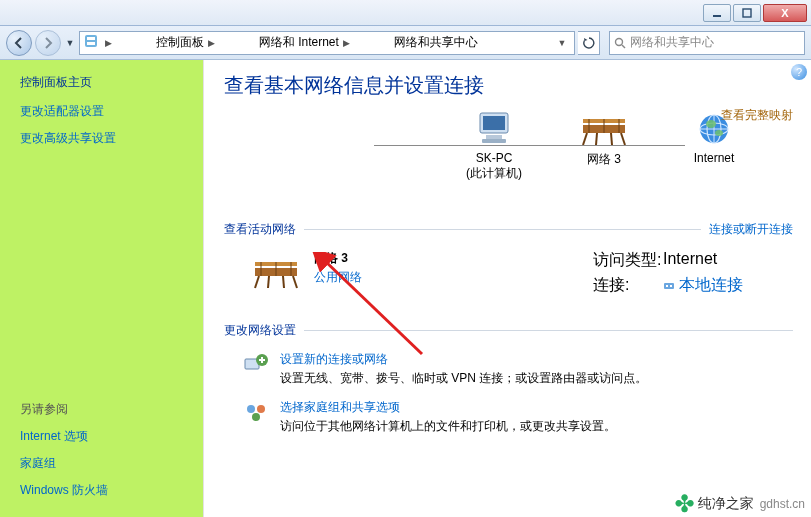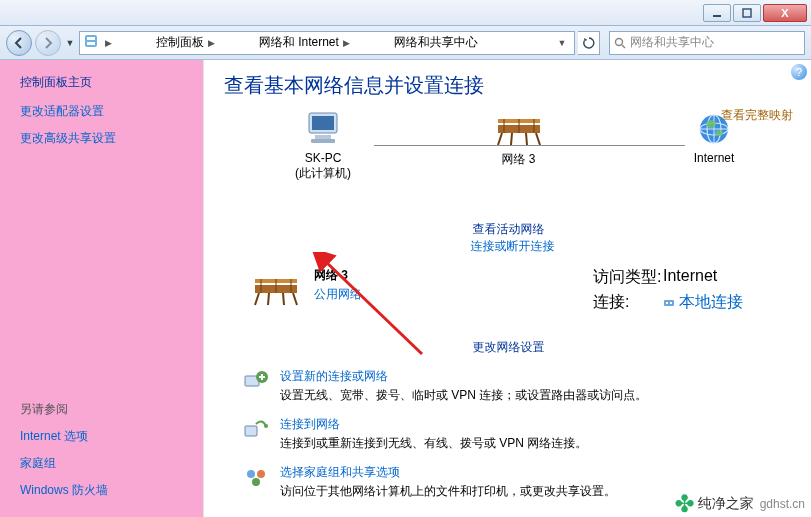--- a/index.html
+++ b/index.html
@@ -18,39 +18,39 @@
 .addr-field { flex:1; height:24px; background:#fff; border:1px solid #8fa9c7; display:flex; align-items:center; padding:0 4px; font-size:12px; }
 .addr-field .sep { color:#555; padding:0 4px; font-size:9px; }
 .addr-field .crumb { color:#000;margin-left:40px; }
 .addr-field .dd { width:16px; text-align:center; color:#555; font-size:9px; }
 .addr-refresh { width:22px; height:24px; background:#fff; border:1px solid #8fa9c7; border-left:none; display:flex; align-items:center; justify-content:center; font-size:12px; }
 .search { width:196px; height:24px; background:#fff; border:1px solid #8fa9c7; margin-left:6px; display:flex; align-items:center; padding:0 4px; font-size:12px; color:#888; }
 .search svg { width:12px; height:12px; margin-right:4px; flex-shrink:0; }
 
 
 .mainwrap { display:flex; height:calc(517px - 26px - 34px); background:#fff; }
-.sidebar { width:204px; background:#f9a8d4; border-right:1px solid #e2e2e2; padding:14px 8px 8px 20px; font-size:12px; display:flex; flex-direction:column; }
+.sidebar { width:204px; background:#bef264; border-right:1px solid #e2e2e2; padding:14px 8px 8px 20px; font-size:12px; display:flex; flex-direction:column; }
 .sidebar .title { color:#003399; font-size:12px; margin-bottom:12px; }
 .sidebar .link { color:#0066cc; margin-bottom:10px; cursor:pointer; }
 .sidebar .spacer { flex:1; }
 .sidebar .sec { color:#555; margin-top:20px; margin-bottom:10px; }
 
 .content { flex:1; padding:12px 18px 0 20px; font-size:12px; position:relative; overflow:hidden; }
 .content h1 { font-size:20px; color:#003399; font-weight:normal; margin-bottom:6px; }
 
 .mapsection { position:relative; height:108px; }
 .maprow { display:flex; align-items:center; justify-content:space-between; padding:4px 24px 0 44px; }
 .mapitem { text-align:center; width:110px; }
 .mapitem .ico { height:40px; display:flex; align-items:center; justify-content:center; }
 .mapitem .lbl { font-size:12px; color:#000; margin-top:2px; }
 .mapitem .sub { font-size:12px; color:#000; }
 .mapline { position:absolute; top:40px; left:150px; right:108px; height:1px; border-top:1px solid #8a8a8a; }
 .fullmap { position:absolute; top:2px; right:0; color:#a16207; cursor:pointer; }
 
-.sectiontitle { color:#003399; font-size:12px; margin-top:8px; display:flex; align-items:center;flex-direction:column; }
+.sectiontitle { color:#003399; font-size:12px; margin-top:8px; display:flex; align-items:center; }
 .sectiontitle .rule { flex:1; height:1px; background:#d0d8e2; margin-left:8px; }
 .sectiontitle .rlink { color:#0066cc; margin-left:8px; cursor:pointer; white-space:nowrap; }
 
 .activebox { position:relative; padding:12px 0 14px 24px; display:flex; align-items:flex-start; }
 .activebox .bench { width:56px; height:40px; display:flex; align-items:flex-end; justify-content:center; }
 .activebox .netinfo { margin-left:10px; }
 .activebox .netname { font-size:12px; font-weight:bold; }
 .activebox .nettype { color:#0066cc; cursor:pointer; margin-top:2px; }
 
 .rightinfo { margin-left:auto; width:200px; font-size:16px; }
@@ -154,21 +154,21 @@
   </div>
 
   <div class="content">
     <div class="helpicon">?</div>
     <h1>查看基本网络信息并设置连接</h1>
 
     <div class="mapsection">
       <span class="fullmap">查看完整映射</span>
       <div class="mapline"></div>
       <div class="maprow">
-        <div class="maprow-inner" style="display:flex;align-items:flex-start;justify-content:space-between;width:100%;">
+        <div class="maprow-inner" style="display:flex;align-items:flex-start;justify-content:flex-end;width:100%;">
           <div class="mapitem">
             <div class="ico">
               <svg width="40" height="36" viewBox="0 0 40 36">
                   <rect x="6" y="2" width="28" height="20" rx="2" fill="#cfe0f2" stroke="#6a8aad"></rect>
                   <rect x="9" y="5" width="22" height="14" fill="#3b6fa8"></rect>
                   <rect x="12" y="24" width="16" height="4" fill="#b8c8da"></rect>
                   <rect x="8" y="28" width="24" height="4" rx="1" fill="#9ab0c6"></rect>
                 </svg>
             </div>
             <div class="lbl">SK-PC</div>
@@ -266,33 +266,20 @@
             </svg>
         </div>
         <div class="ctext">
           <div class="cname">设置新的连接或网络</div>
           <div class="cdesc">设置无线、宽带、拨号、临时或 VPN 连接；或设置路由器或访问点。</div>
         </div>
       </div>
       <div class="clink">
         <div class="cicon">
           <svg width="28" height="28" viewBox="0 0 28 28">
-              <rect x="3" y="10" width="12" height="10" rx="1" fill="#cfe0f2" stroke="#6a8aad"></rect>
-              <path d="M14 8 Q20 2 24 10" fill="none" stroke="#5aa050" stroke-width="2"></path>
-              <circle cx="24" cy="10" r="2" fill="#5aa050"></circle>
-            </svg>
-        </div>
-        <div class="ctext">
-          <div class="cname">连接到网络</div>
-          <div class="cdesc">连接到或重新连接到无线、有线、拨号或 VPN 网络连接。</div>
-        </div>
-      </div>
-      <div class="clink">
-        <div class="cicon">
-          <svg width="28" height="28" viewBox="0 0 28 28">
               <circle cx="9" cy="10" r="4" fill="#6aa6e0"></circle>
               <circle cx="19" cy="10" r="4" fill="#e07a4a"></circle>
               <circle cx="14" cy="18" r="4" fill="#5aa050"></circle>
             </svg>
         </div>
         <div class="ctext">
           <div class="cname">选择家庭组和共享选项</div>
           <div class="cdesc">访问位于其他网络计算机上的文件和打印机，或更改共享设置。</div>
         </div>
       </div>

